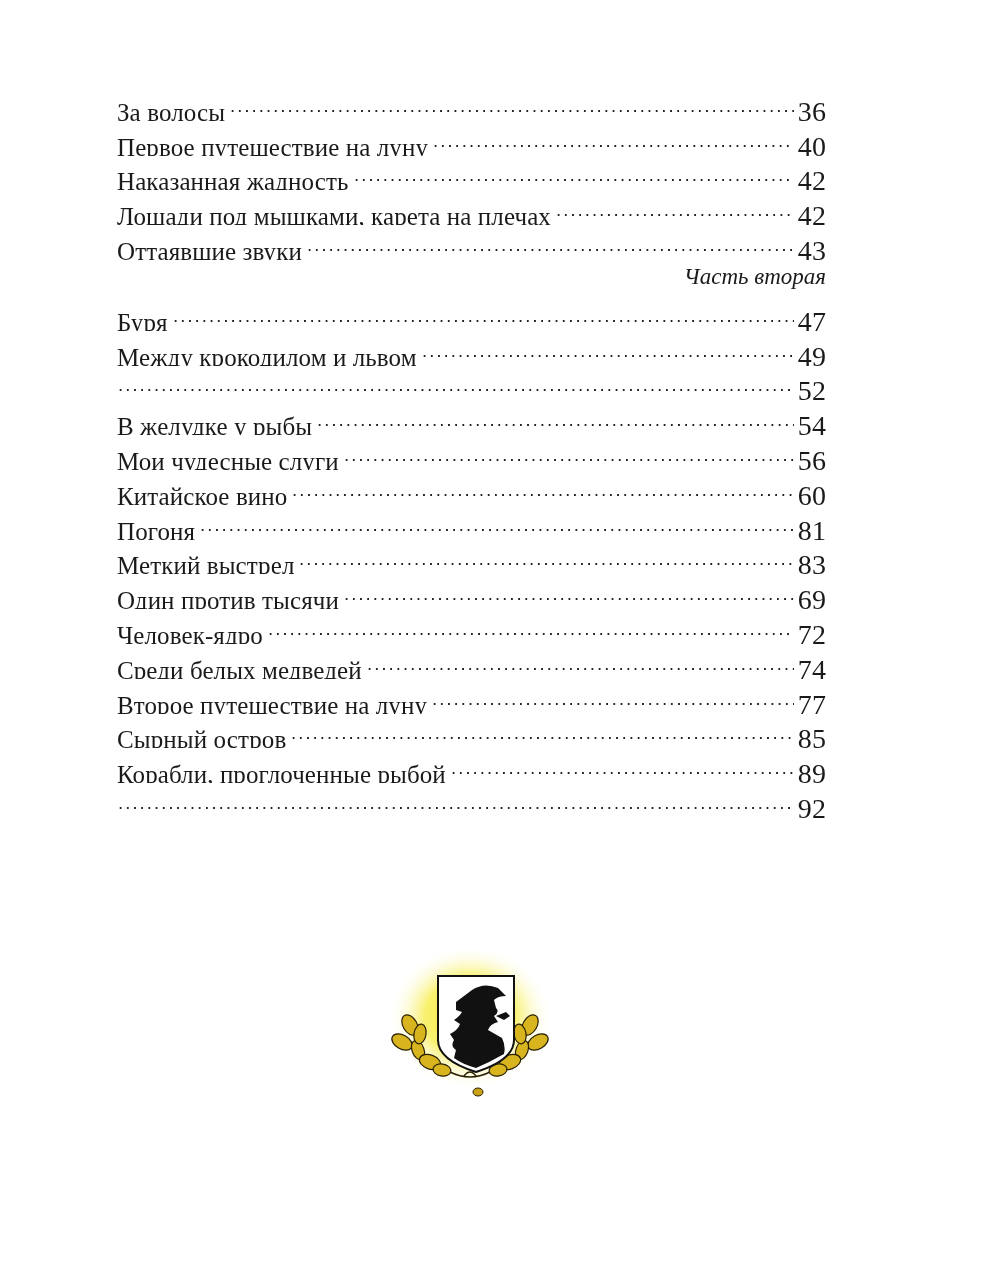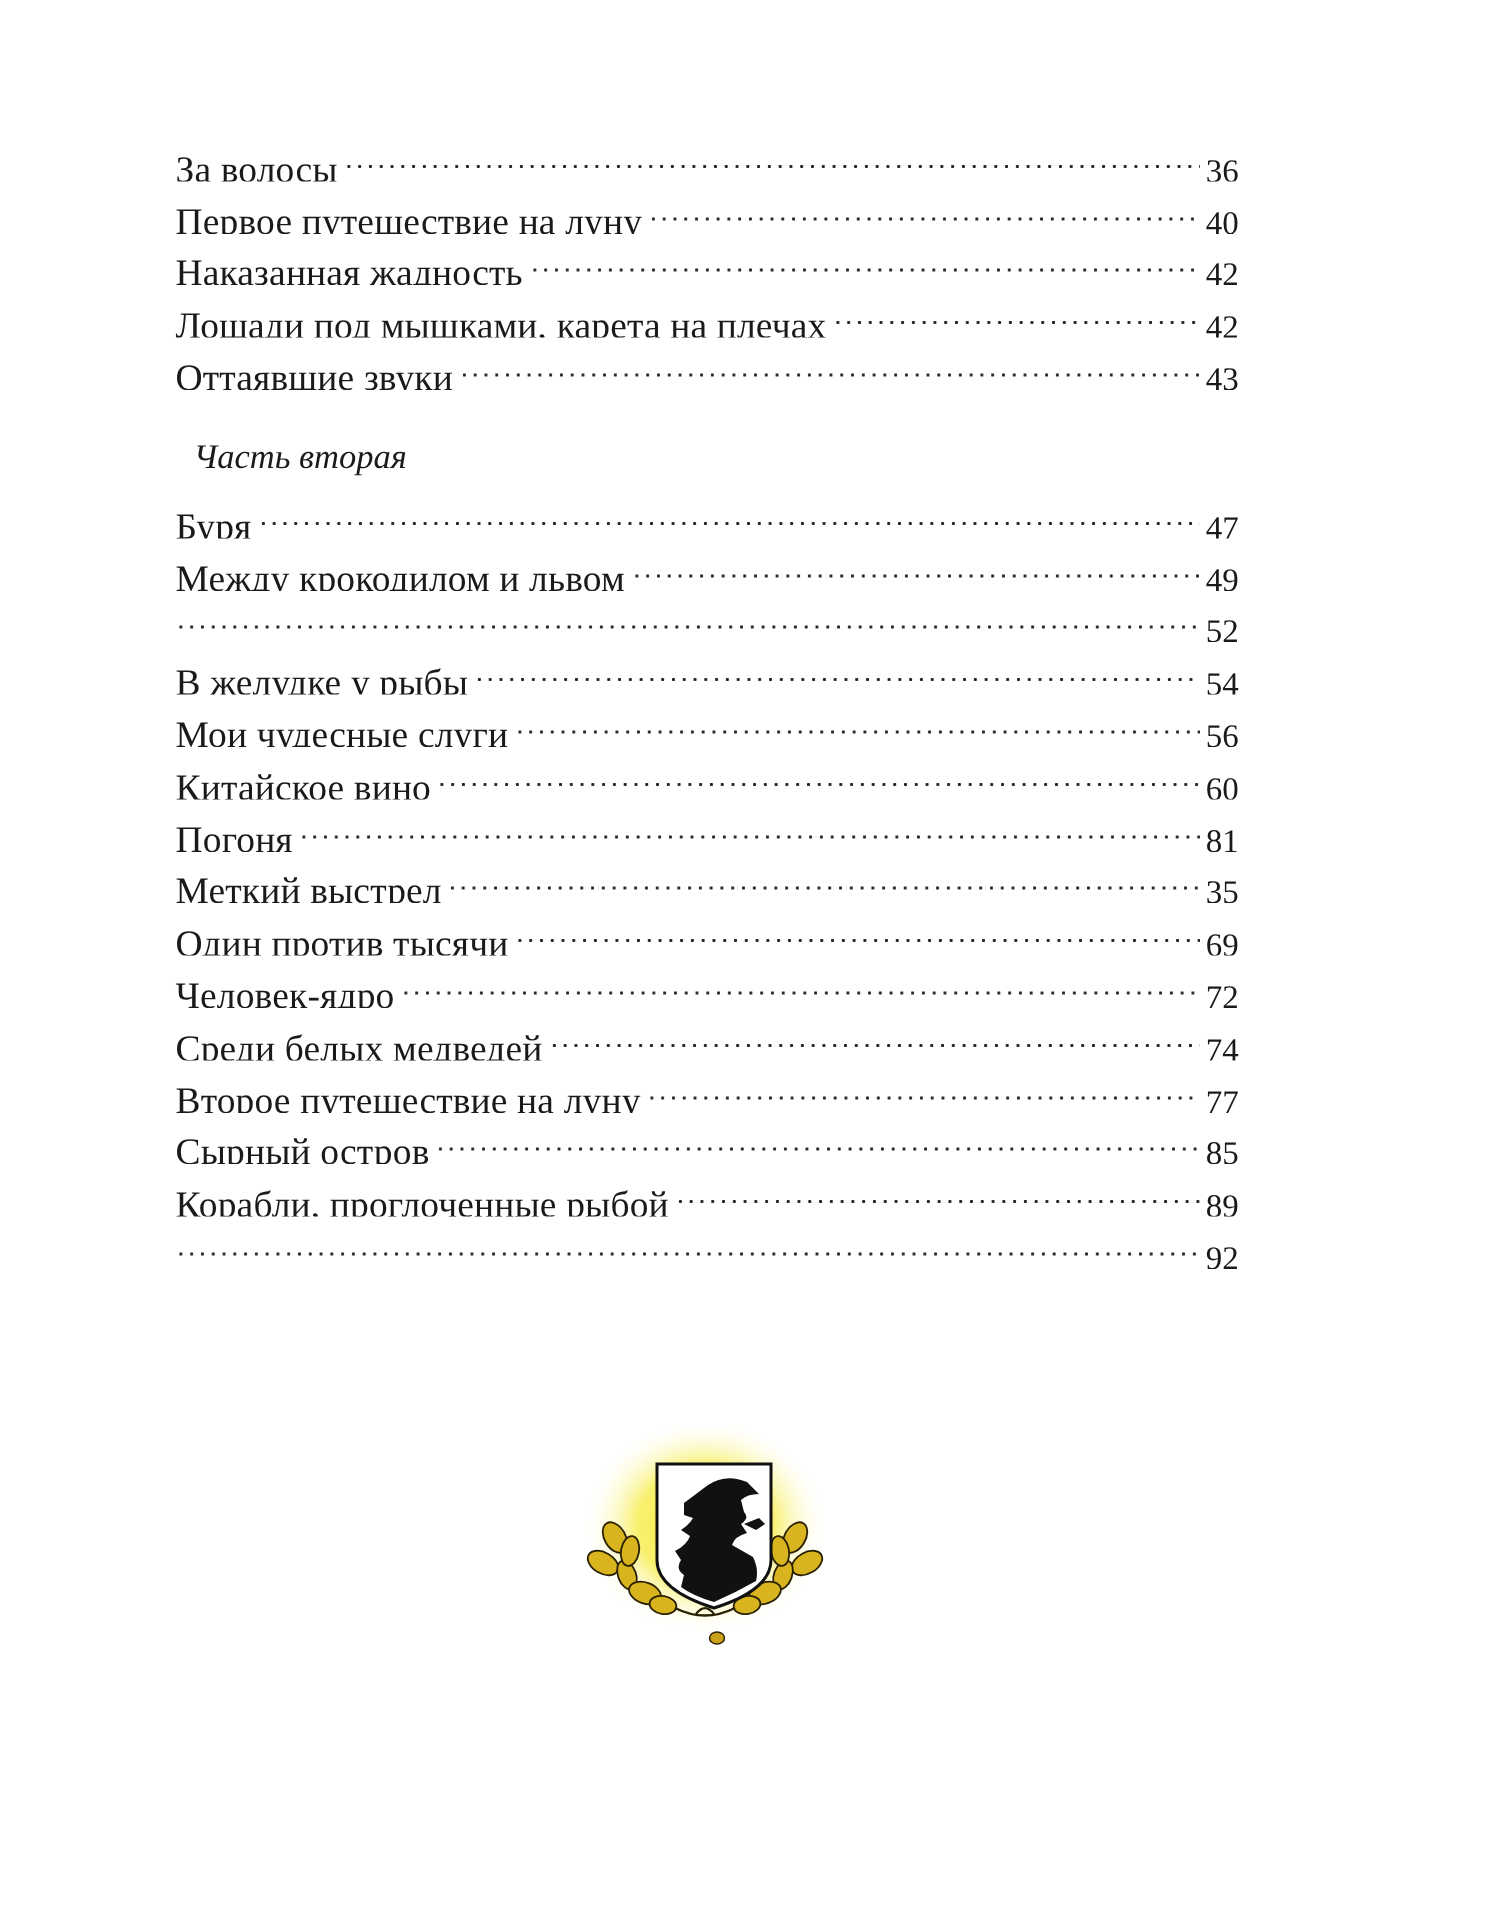--- a/index.html
+++ b/index.html
@@ -50,31 +50,30 @@
       bottom: 9px;
       height: 2px;
       background-image: radial-gradient(circle, #222 0.9px, transparent 1.1px);
       background-size: 7.2px 2px;
       background-repeat: repeat-x;
     }
     .toc-page {
       flex: 0 0 auto;
       padding-left: 4px;
       font-family: "Liberation Serif", "DejaVu Serif", serif;
-      font-size: 22px;
+      font-size: 28px;
       text-align: center;
     }
     .part-heading {
-      text-align: left;
+      text-align: right;
       font-style: italic;
       font-family: "Liberation Serif", "DejaVu Serif", serif;
       font-size: 23px;
       height: 34px;
       line-height: 34px;
-      margin-top: 28px;
       margin-bottom: 2px;
       padding-left: 12px;
     }
     .emblem {
       position: absolute;
       left: 380px;
       top: 950px;
       width: 180px;
       height: 150px;
     }
@@ -144,21 +143,21 @@
         <span class="toc-page">60</span>
       </div>
     <div class="toc-row">
         <span class="toc-title">Погоня</span>
         <span class="toc-leader"></span>
         <span class="toc-page">81</span>
       </div>
     <div class="toc-row">
         <span class="toc-title">Меткий выстрел</span>
         <span class="toc-leader"></span>
-        <span class="toc-page">35</span>
+        <span class="toc-page">83</span>
       </div>
     <div class="toc-row">
         <span class="toc-title">Один против тысячи</span>
         <span class="toc-leader"></span>
         <span class="toc-page">69</span>
       </div>
     <div class="toc-row">
         <span class="toc-title">Человек-ядро</span>
         <span class="toc-leader"></span>
         <span class="toc-page">72</span>

